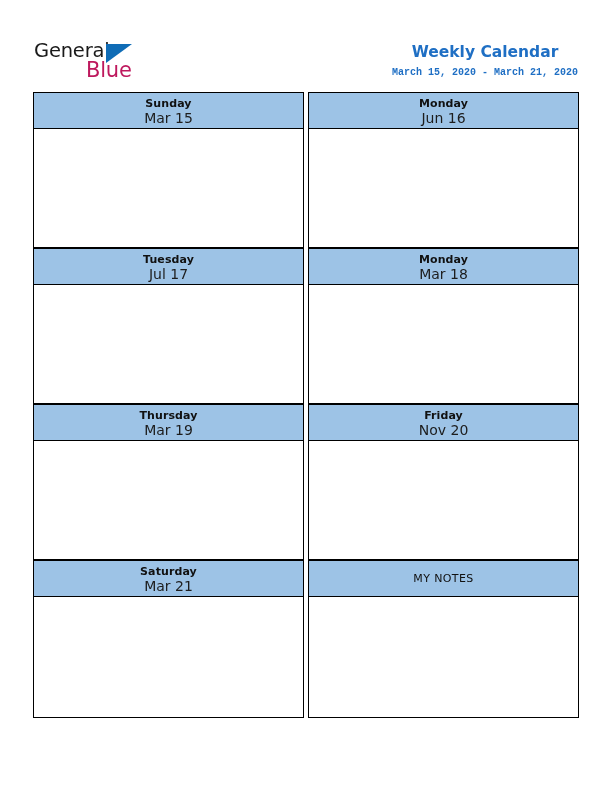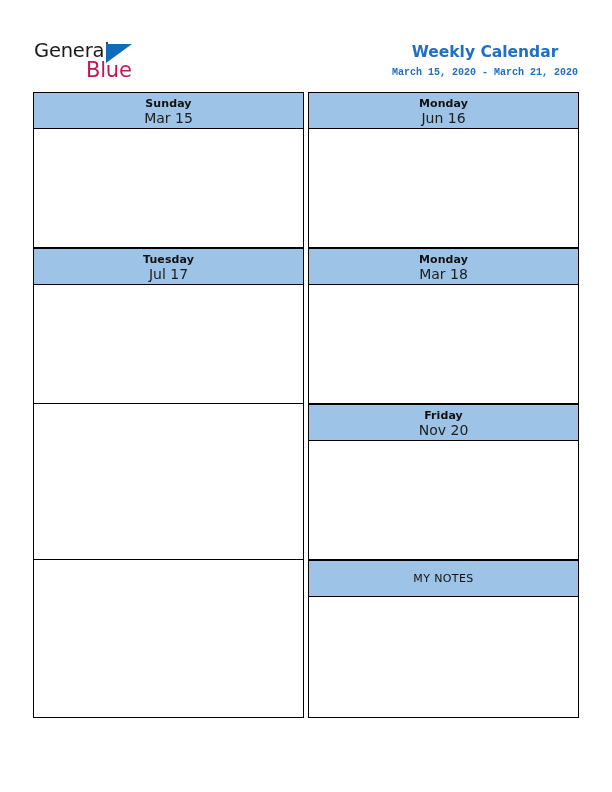--- a/index.html
+++ b/index.html
@@ -217,34 +217,42 @@
       <div class="day-header">
         <div class="day-name">Monday</div>
         <div class="day-date">Mar 18</div>
       </div>
       <div class="day-body"></div>
     </div>
   </div>
 
   <div class="grid-row r3">
     <div class="day-col">
+      <div class="day-header">
+        <div class="day-name">Thursday</div>
+        <div class="day-date">Mar 19</div>
+      </div>
       <div class="day-body"></div>
     </div>
     <div class="col-gutter"></div>
     <div class="day-col">
       <div class="day-header">
         <div class="day-name">Friday</div>
         <div class="day-date">Nov 20</div>
       </div>
       <div class="day-body"></div>
     </div>
   </div>
 
   <div class="grid-row r4">
     <div class="day-col">
+      <div class="day-header">
+        <div class="day-name">Saturday</div>
+        <div class="day-date">Mar 21</div>
+      </div>
       <div class="day-body"></div>
     </div>
     <div class="col-gutter"></div>
     <div class="day-col">
       <div class="day-header">
         <div class="notes-title">MY NOTES</div>
       </div>
       <div class="day-body"></div>
     </div>
   </div>

